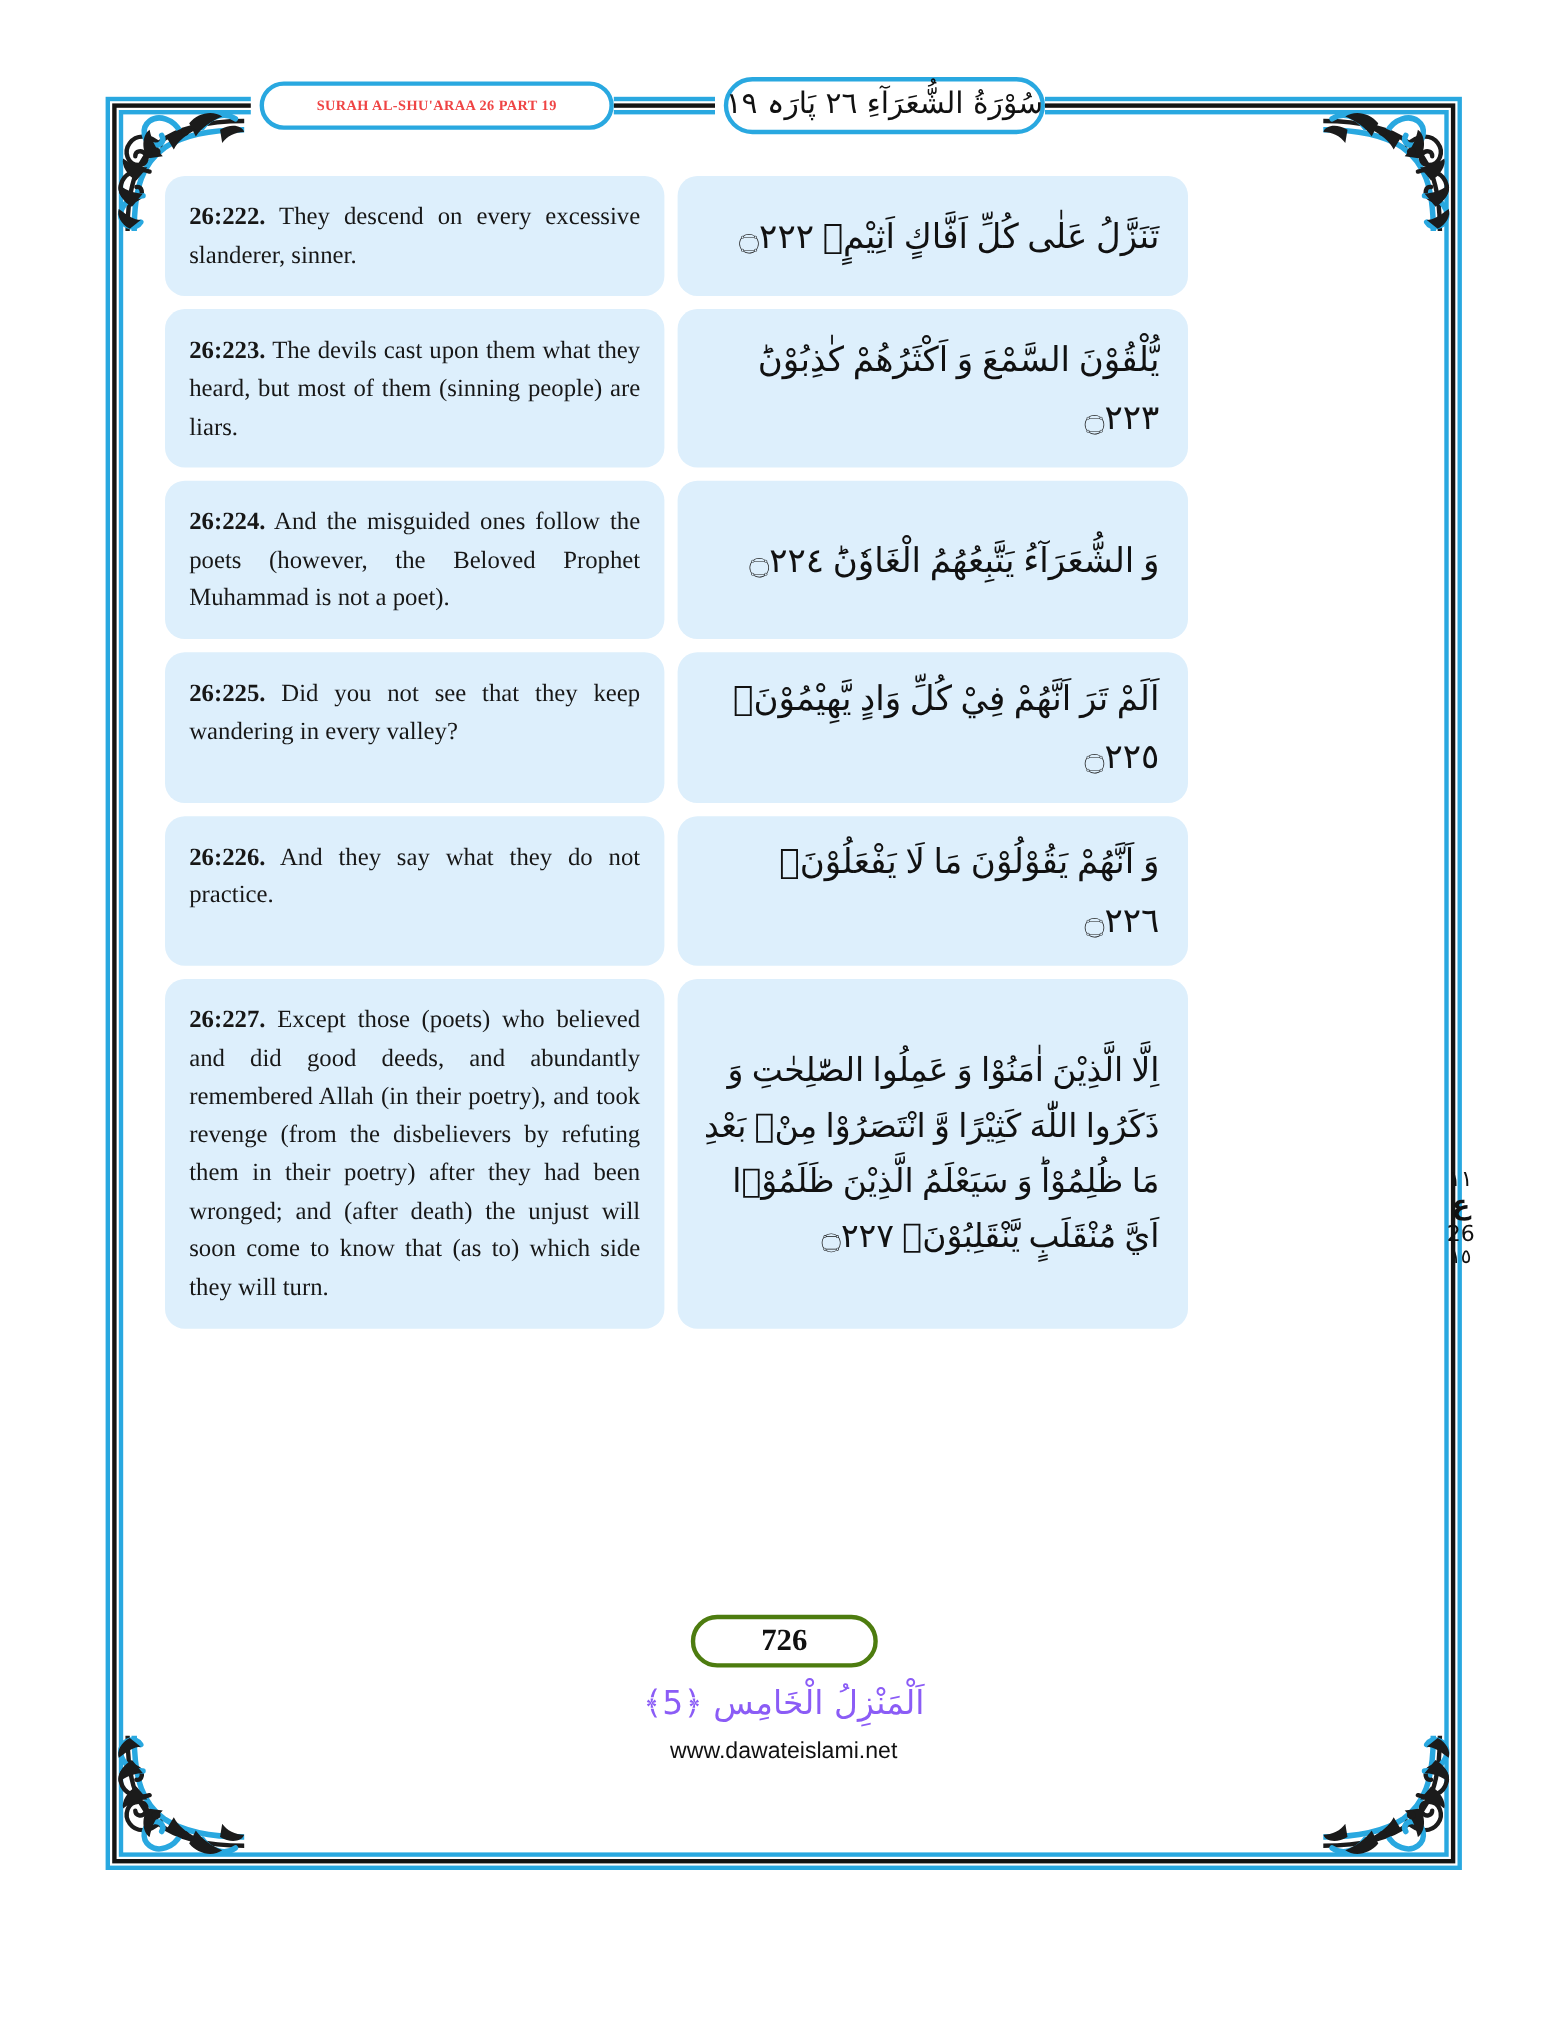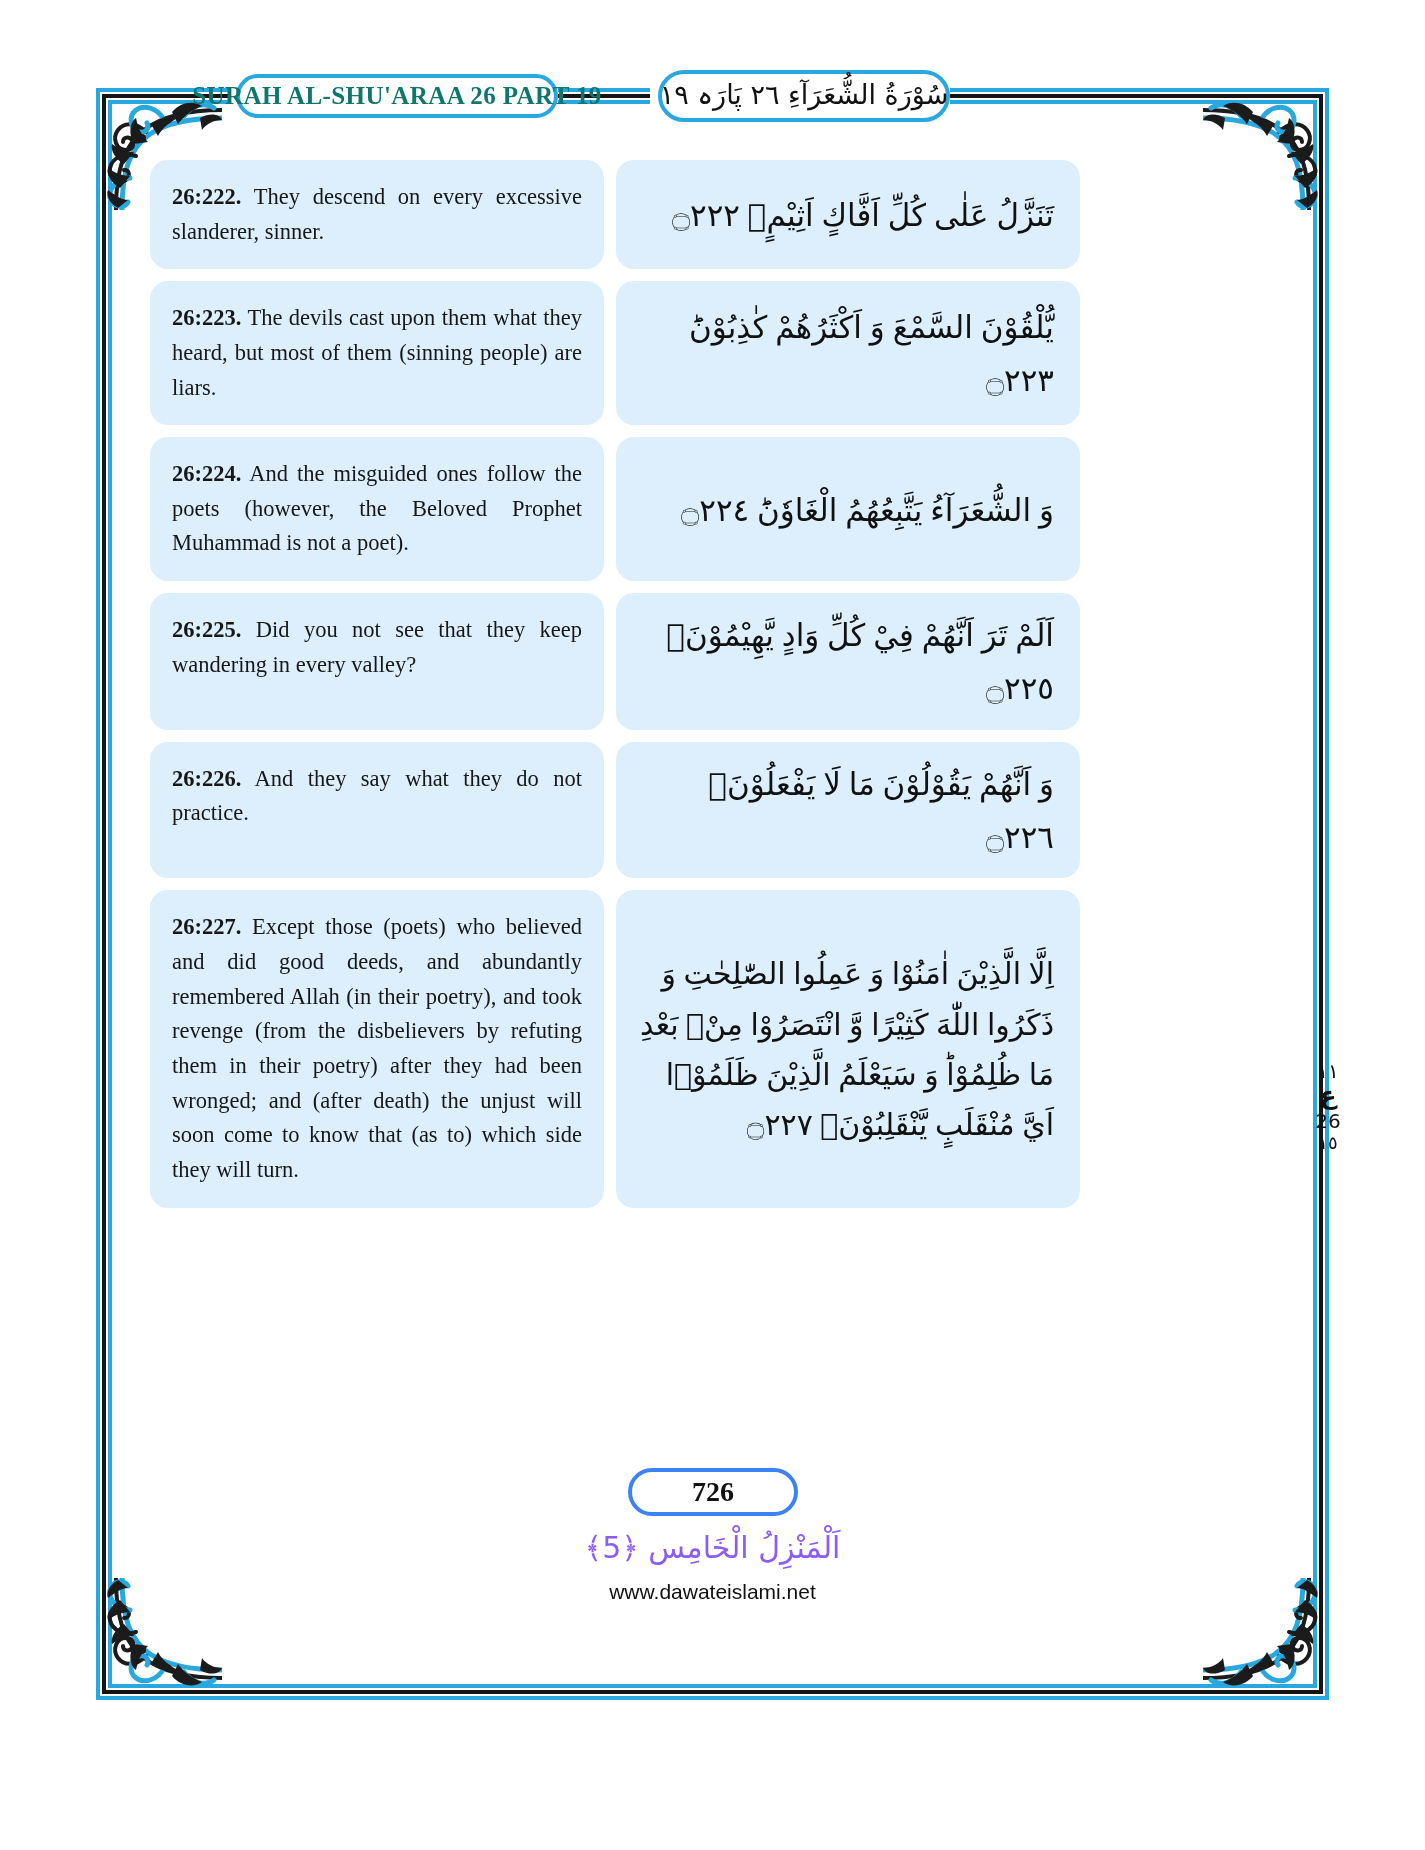--- a/index.html
+++ b/index.html
@@ -85,23 +85,23 @@
   }
   #banner-left {
     left: 236px;
     top: 74px;
     width: 322px;
     height: 44px;
   }
   #banner-left .banner-text {
     font-family: "Liberation Serif", serif;
     font-weight: bold;
-    font-size: 25px;
+    font-size: 13px;
     letter-spacing: 0.4px;
-    color: #0f766e;
+    color: #ef4444;
     white-space: nowrap;
   }
   #banner-right {
     left: 658px;
     top: 70px;
     width: 292px;
     height: 52px;
   }
   #banner-right .banner-text-ar {
     font-family: "DejaVu Sans", sans-serif;
@@ -190,21 +190,21 @@
   #margin-note .m4 { font-size: 18px; }
 
   
   #page-number-banner {
     position: absolute;
     left: 628px;
     top: 1468px;
     width: 170px;
     height: 48px;
     background: #ffffff;
-    border: 4px solid #3b82f6;
+    border: 4px solid #4d7c0f;
     border-radius: 30px;
     display: flex;
     align-items: center;
     justify-content: center;
     z-index: 7;
     box-sizing: border-box;
   }
   #page-number-banner .pg {
     font-family: "Liberation Serif", serif;
     font-size: 28px;

